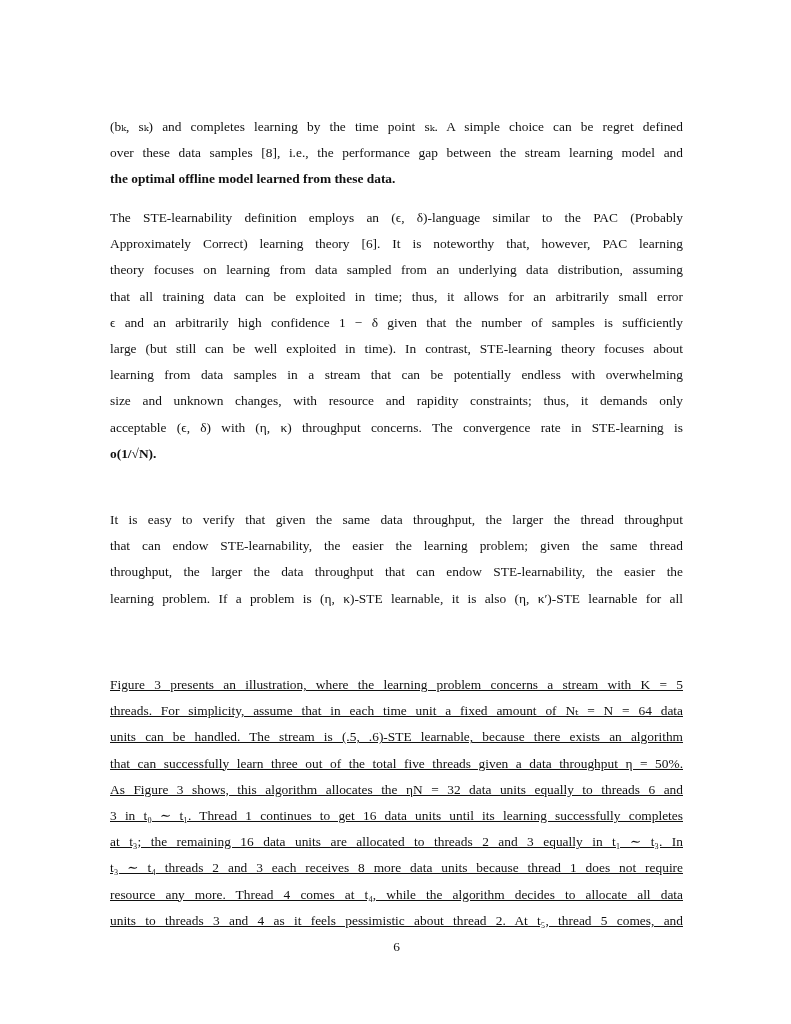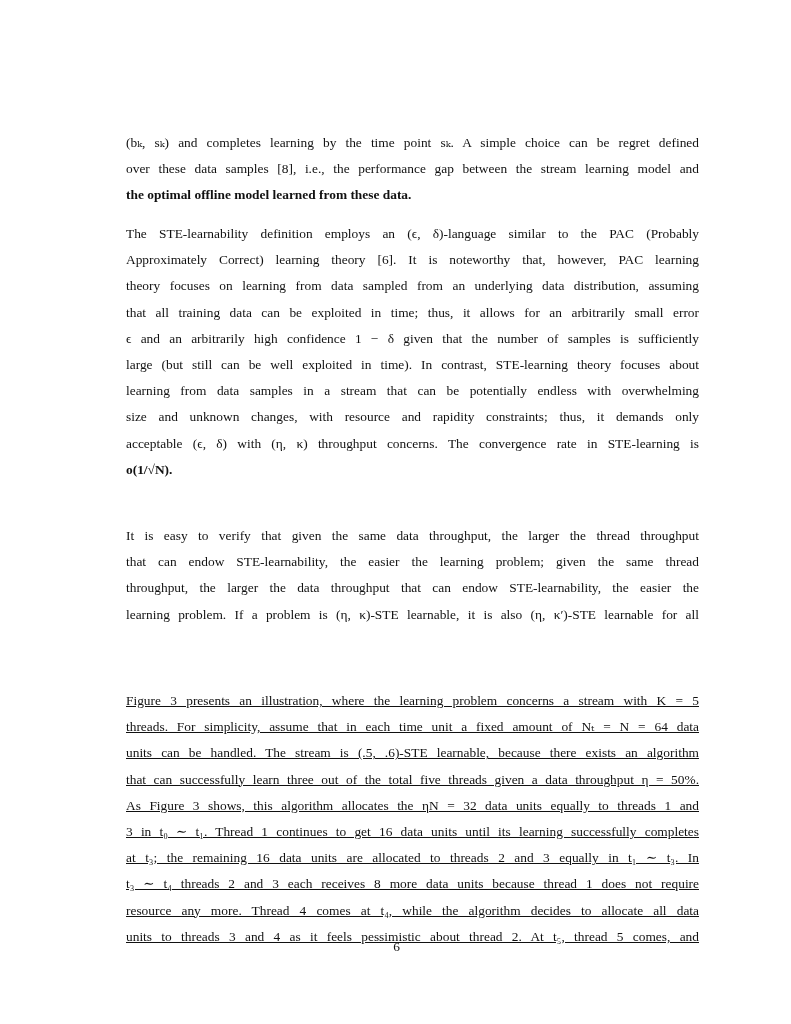--- a/index.html
+++ b/index.html
@@ -9,21 +9,21 @@
     color: #111;
   }
   .page { position: absolute; left: 110px; width: 573px; top: 0; }
   .para {
     position: absolute; left: 0; width: 573px;
     font-family: "Liberation Serif", "DejaVu Serif", serif;
     font-size: 13.4px;
     line-height: 26.2px;
     text-align: justify;
     text-align-last: left;
-    margin: 16px;
+    margin: 0;
   }
   .line { display: block; white-space: nowrap; text-align: justify; text-align-last: justify; height: 26.2px; }
   .line.last { text-align-last: left; font-weight: bold; }
   .page-number {
     position: absolute; left: 0; width: 573px; top: 939px;
     text-align: center;
     font-family: "Liberation Serif", "DejaVu Serif", serif;
     font-size: 13.4px;
   }
 </style>
@@ -56,21 +56,21 @@
     <span class="line">that can endow STE-learnability, the easier the learning problem; given the same thread</span>
     <span class="line">throughput, the larger the data throughput that can endow STE-learnability, the easier the</span>
     <span class="line">learning problem. If a problem is (η, κ)-STE learnable, it is also (η, κ′)-STE learnable for all</span>
   </div>
 
   <div class="para" style="top:672px;text-decoration:underline;">
     <span class="line">Figure 3 presents an illustration, where the learning problem concerns a stream with K = 5</span>
     <span class="line">threads. For simplicity, assume that in each time unit a fixed amount of Nₜ = N = 64 data</span>
     <span class="line">units can be handled. The stream is (.5, .6)-STE learnable, because there exists an algorithm</span>
     <span class="line">that can successfully learn three out of the total five threads given a data throughput η = 50%.</span>
-    <span class="line">As Figure 3 shows, this algorithm allocates the ηN = 32 data units equally to threads 1 and</span>
+    <span class="line">As Figure 3 shows, this algorithm allocates the ηN = 32 data units equally to threads 6 and</span>
     <span class="line">3 in t₀ ∼ t₁. Thread 1 continues to get 16 data units until its learning successfully completes</span>
     <span class="line">at t₃; the remaining 16 data units are allocated to threads 2 and 3 equally in t₁ ∼ t₃. In</span>
     <span class="line">t₃ ∼ t₄ threads 2 and 3 each receives 8 more data units because thread 1 does not require</span>
     <span class="line">resource any more. Thread 4 comes at t₄, while the algorithm decides to allocate all data</span>
     <span class="line">units to threads 3 and 4 as it feels pessimistic about thread 2. At t₅, thread 5 comes, and</span>
   </div>
 
   <div class="page-number">6</div>
 </div>
 

